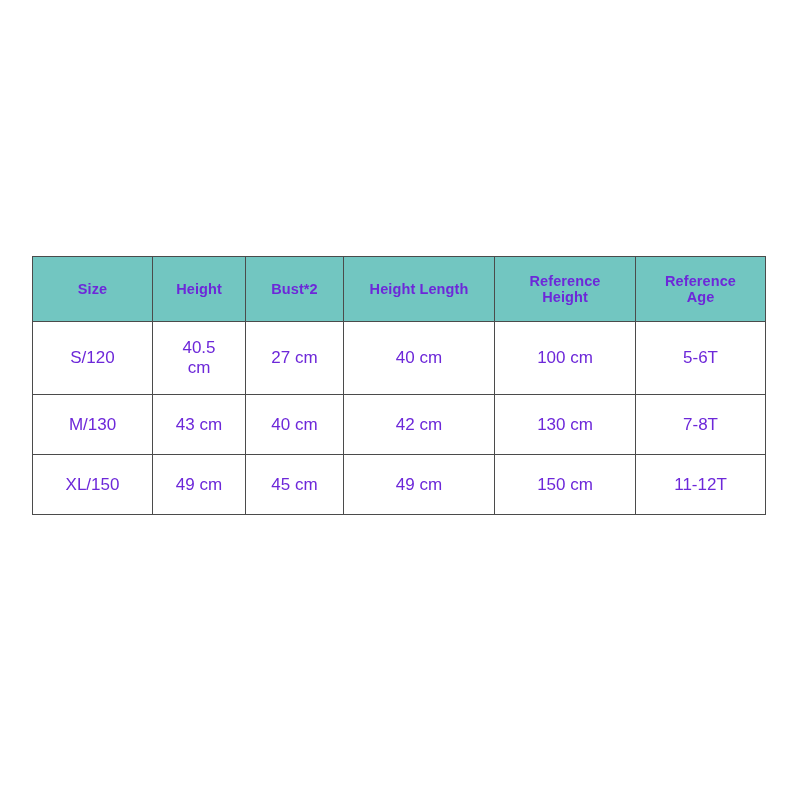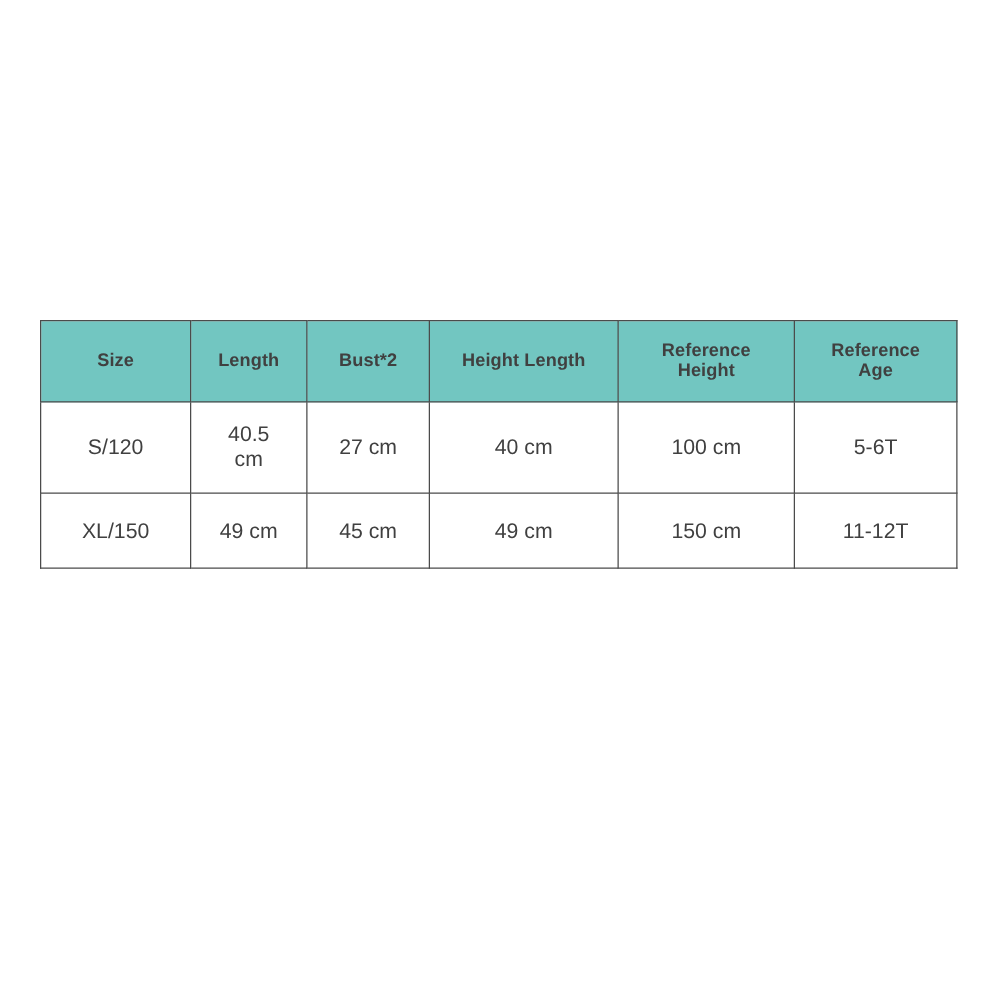--- a/index.html
+++ b/index.html
@@ -34,21 +34,21 @@
     border-collapse: collapse;
     table-layout: fixed;
     background: #ffffff;
   }
 
   table.size-table th,
   table.size-table td {
     border: 1px solid #4b4b4b;
     text-align: center;
     vertical-align: middle;
-    color: #404040;
+    color: #6d28d9;
     padding: 16px;
     box-sizing: border-box;
   }
 
   table.size-table thead th {
     height: 61px;
     background: #72c6c1;
     font-size: 14.5px;
     font-weight: bold;
     letter-spacing: 0.1px;
@@ -81,38 +81,46 @@
         <col class="c-length">
         <col class="c-bust">
         <col class="c-sleeve">
         <col class="c-height">
         <col class="c-age">
       </colgroup>
 
       <thead>
         <tr>
           <th>Size</th>
-          <th>Length</th>
+          <th>Height</th>
           <th>Bust*2</th>
           <th>Height Length</th>
           <th>Reference Height</th>
           <th>Reference Age</th>
         </tr>
       </thead>
 
       <tbody>
         <tr>
           <td>S/120</td>
           <td>40.5 cm</td>
           <td>27 cm</td>
           <td>40 cm</td>
           <td>100 cm</td>
           <td>5-6T</td>
         </tr>
         <tr>
+          <td>M/130</td>
+          <td>43 cm</td>
+          <td>40 cm</td>
+          <td>42 cm</td>
+          <td>130 cm</td>
+          <td>7-8T</td>
+        </tr>
+        <tr>
           <td>XL/150</td>
           <td>49 cm</td>
           <td>45 cm</td>
           <td>49 cm</td>
           <td>150 cm</td>
           <td>11-12T</td>
         </tr>
       </tbody>
     </table>
   </div>

